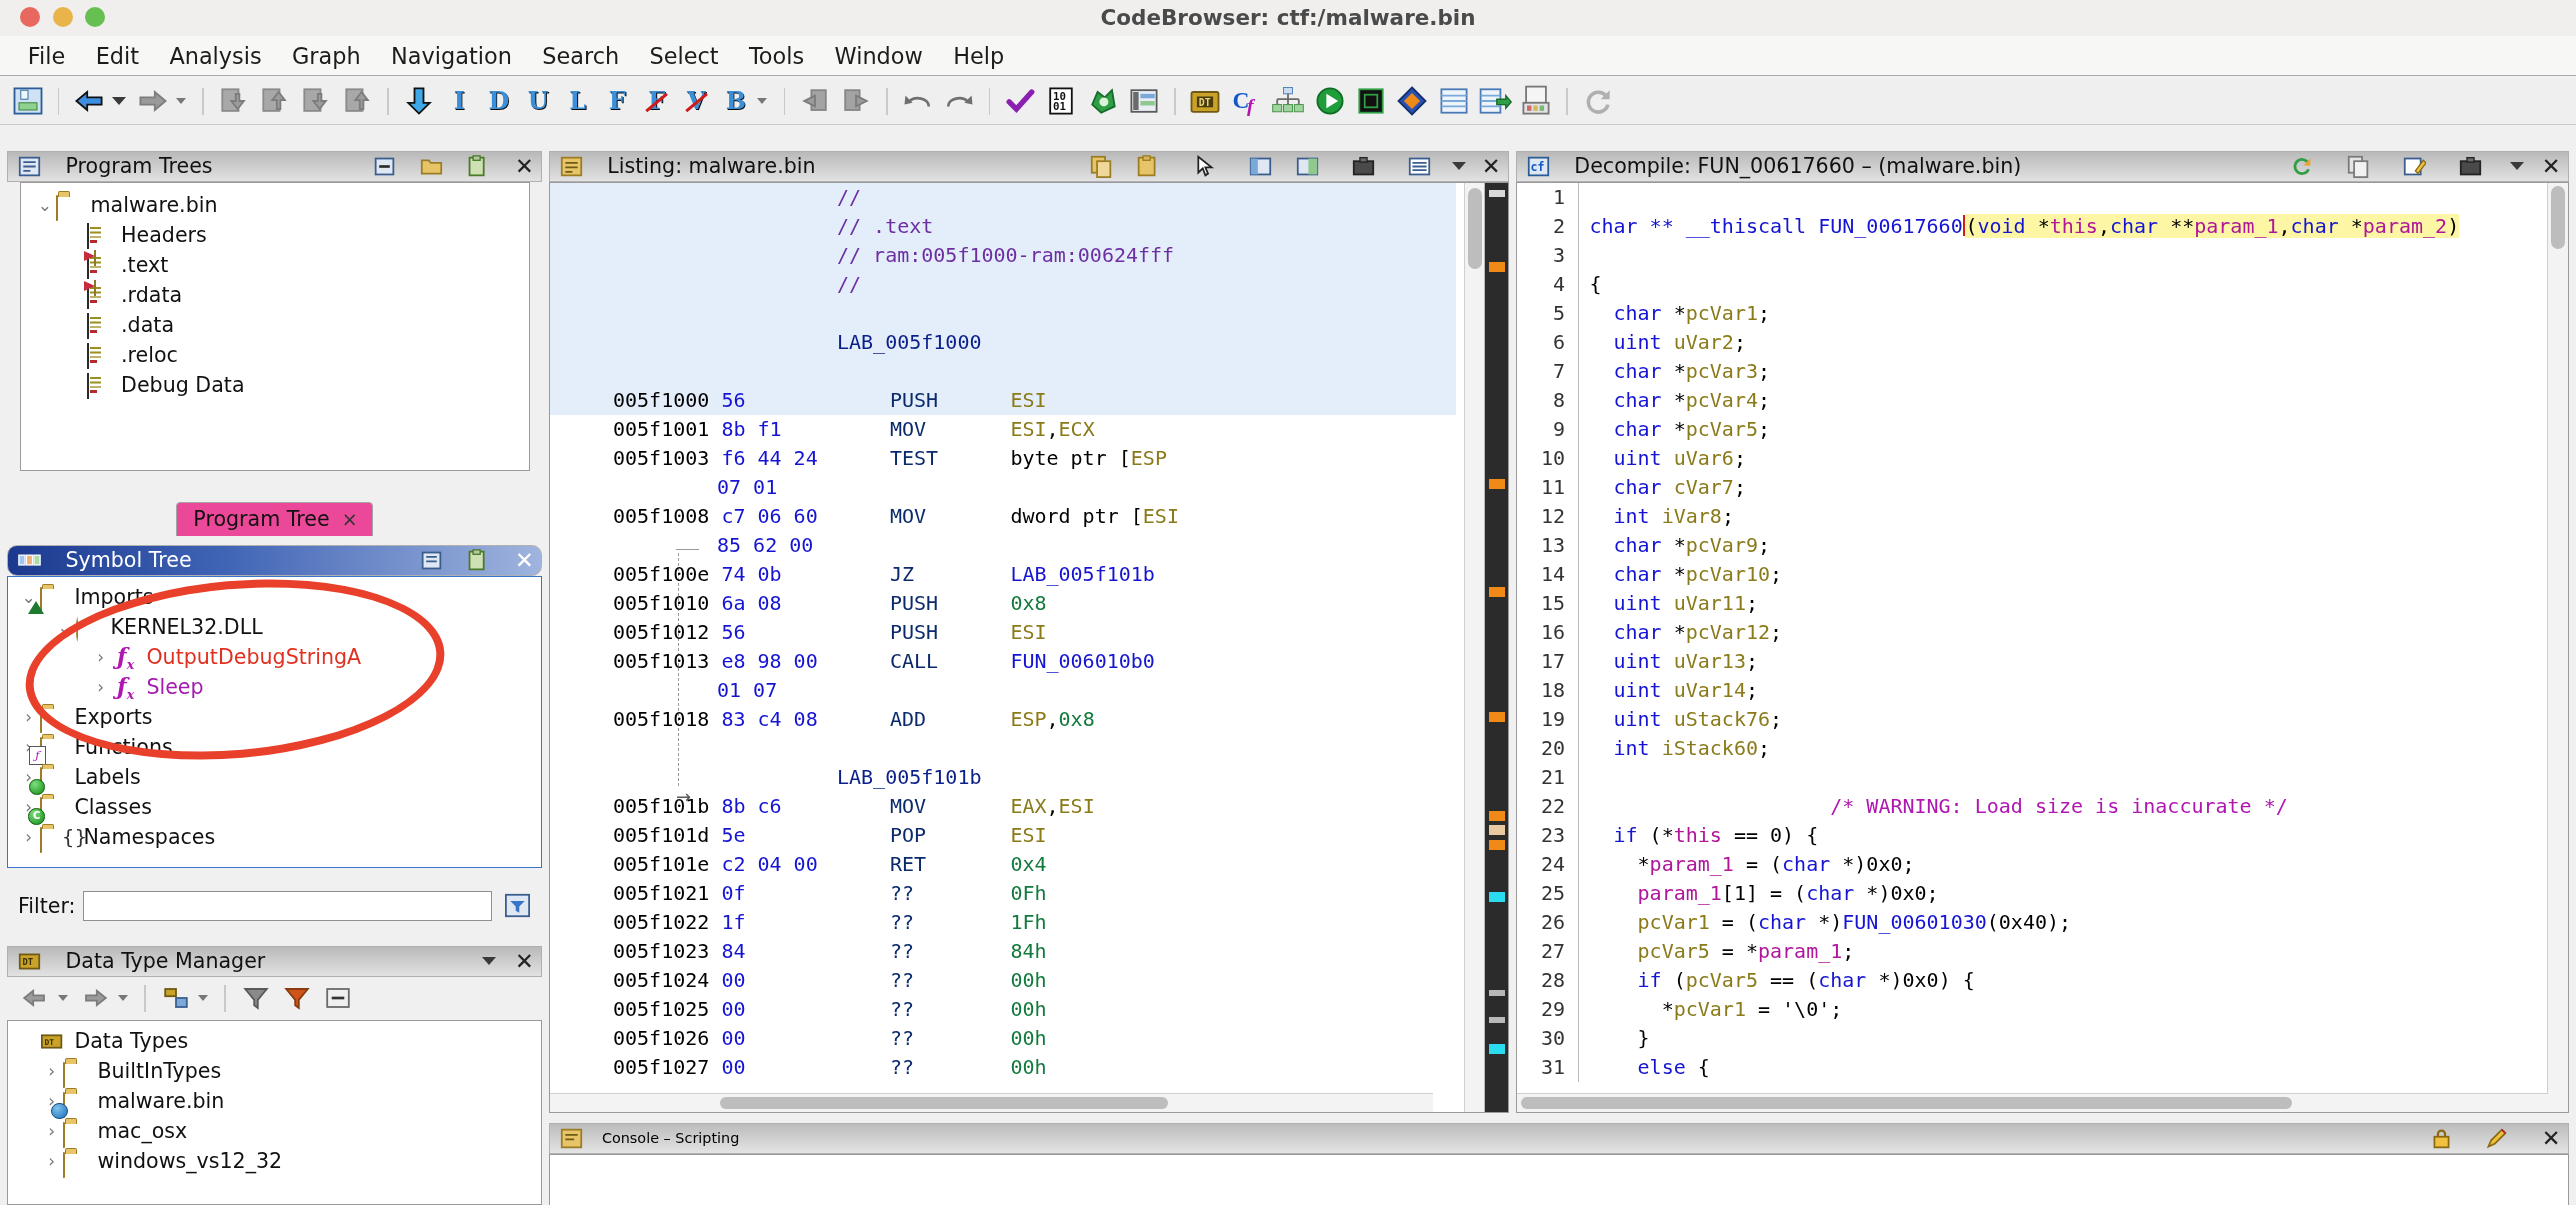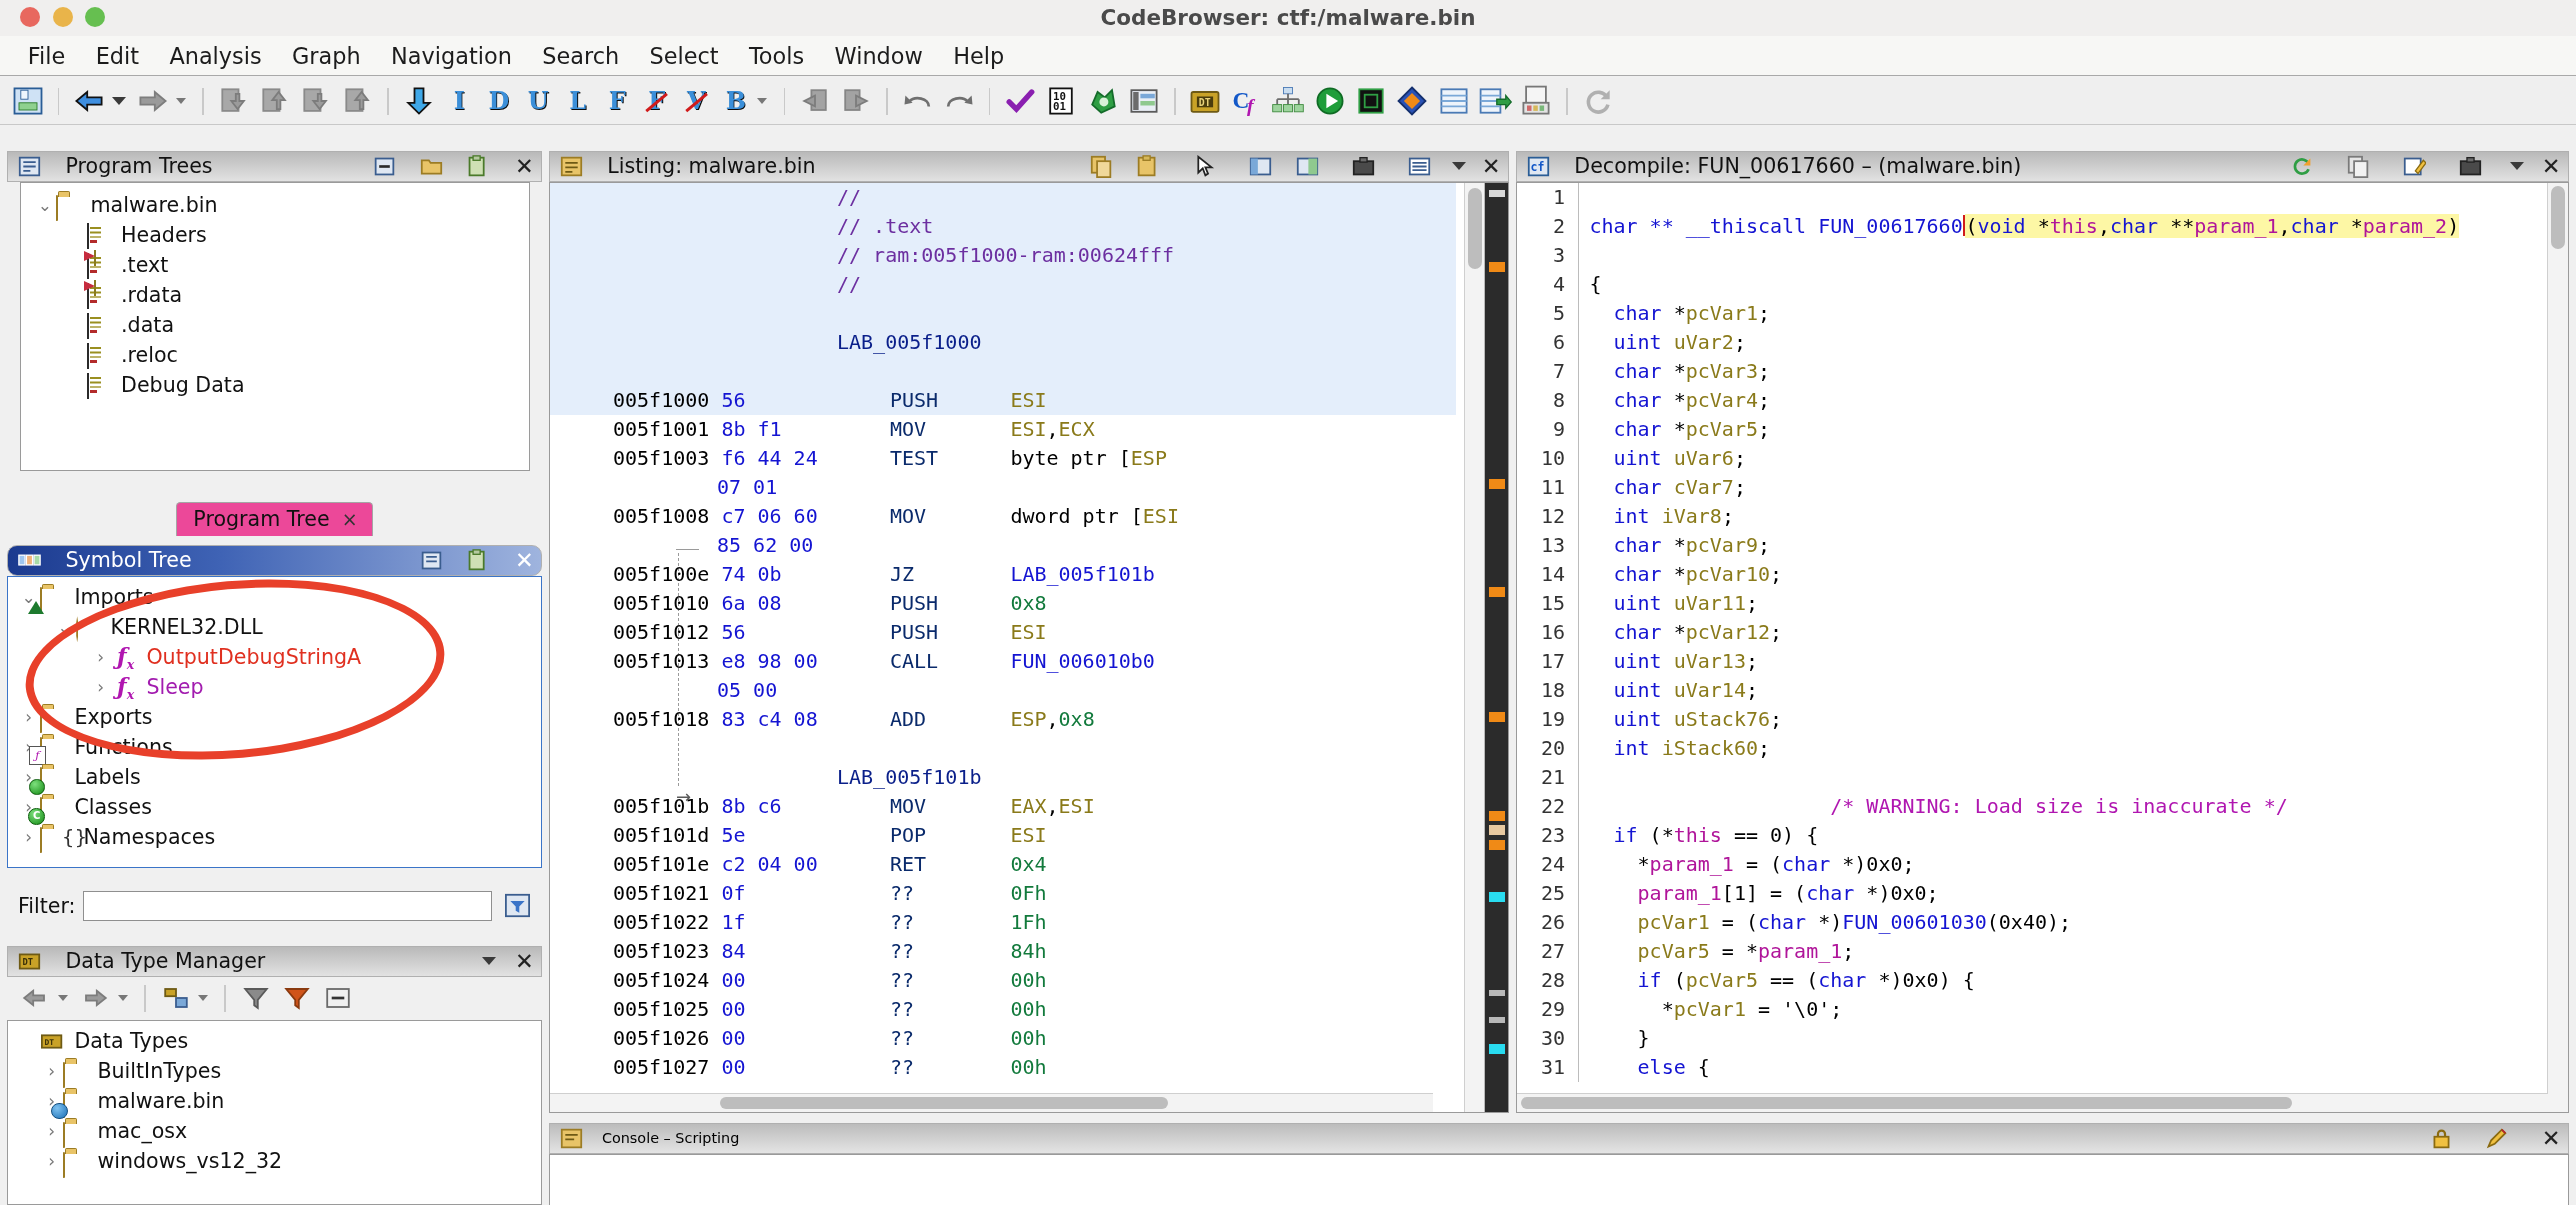--- a/index.html
+++ b/index.html
@@ -735,21 +735,21 @@
           <div class="lst-line hl"><span style="display:inline-block;width:63px"></span><span class="addr">005f1000 </span><span class="bytes">56            </span><span class="mnem">PUSH      </span><span><span class="opnd-reg">ESI</span></span></div>
           <div class="lst-line"><span style="display:inline-block;width:63px"></span><span class="addr">005f1001 </span><span class="bytes">8b f1         </span><span class="mnem">MOV       </span><span><span class="opnd-reg">ESI<span class="op">,</span>ECX</span></span></div>
           <div class="lst-line"><span style="display:inline-block;width:63px"></span><span class="addr">005f1003 </span><span class="bytes">f6 44 24      </span><span class="mnem">TEST      </span><span><span class="op">byte ptr [</span><span class="opnd-reg">ESP</span></span></div>
           <div class="lst-line"><span style="display:inline-block;width:167px"></span><span class="bytes">07 01         </span></div>
           <div class="lst-line"><span style="display:inline-block;width:63px"></span><span class="addr">005f1008 </span><span class="bytes">c7 06 60      </span><span class="mnem">MOV       </span><span><span class="op">dword ptr [</span><span class="opnd-reg">ESI</span></span></div>
           <div class="lst-line"><span style="display:inline-block;width:167px"></span><span class="bytes">85 62 00      </span></div>
           <div class="lst-line"><span style="display:inline-block;width:63px"></span><span class="addr">005f100e </span><span class="bytes">74 0b         </span><span class="mnem">JZ        </span><span><span class="opnd-lab">LAB_005f101b</span></span></div>
           <div class="lst-line"><span style="display:inline-block;width:63px"></span><span class="addr">005f1010 </span><span class="bytes">6a 08         </span><span class="mnem">PUSH      </span><span><span class="opnd-num">0x8</span></span></div>
           <div class="lst-line"><span style="display:inline-block;width:63px"></span><span class="addr">005f1012 </span><span class="bytes">56            </span><span class="mnem">PUSH      </span><span><span class="opnd-reg">ESI</span></span></div>
           <div class="lst-line"><span style="display:inline-block;width:63px"></span><span class="addr">005f1013 </span><span class="bytes">e8 98 00      </span><span class="mnem">CALL      </span><span><span class="opnd-lab">FUN_006010b0</span></span></div>
-          <div class="lst-line"><span style="display:inline-block;width:167px"></span><span class="bytes">05 00         </span></div>
+          <div class="lst-line"><span style="display:inline-block;width:167px"></span><span class="bytes">01 07         </span></div>
           <div class="lst-line"><span style="display:inline-block;width:63px"></span><span class="addr">005f1018 </span><span class="bytes">83 c4 08      </span><span class="mnem">ADD       </span><span><span class="opnd-reg">ESP</span><span class="op">,</span><span class="opnd-num">0x8</span></span></div>
           <div class="lst-line">&nbsp;</div>
           <div class="lst-line"><span style="display:inline-block;width:287px"></span><span class="lab">LAB_005f101b</span></div>
           <div class="lst-line"><span style="display:inline-block;width:63px"></span><span class="addr">005f101b </span><span class="bytes">8b c6         </span><span class="mnem">MOV       </span><span><span class="opnd-reg">EAX<span class="op">,</span>ESI</span></span></div>
           <div class="lst-line"><span style="display:inline-block;width:63px"></span><span class="addr">005f101d </span><span class="bytes">5e            </span><span class="mnem">POP       </span><span><span class="opnd-reg">ESI</span></span></div>
           <div class="lst-line"><span style="display:inline-block;width:63px"></span><span class="addr">005f101e </span><span class="bytes">c2 04 00      </span><span class="mnem">RET       </span><span><span class="opnd-num">0x4</span></span></div>
           <div class="lst-line"><span style="display:inline-block;width:63px"></span><span class="addr">005f1021 </span><span class="bytes">0f            </span><span class="mnem">??        </span><span><span class="opnd-num">0Fh</span></span></div>
           <div class="lst-line"><span style="display:inline-block;width:63px"></span><span class="addr">005f1022 </span><span class="bytes">1f            </span><span class="mnem">??        </span><span><span class="opnd-num">1Fh</span></span></div>
           <div class="lst-line"><span style="display:inline-block;width:63px"></span><span class="addr">005f1023 </span><span class="bytes">84            </span><span class="mnem">??        </span><span><span class="opnd-num">84h</span></span></div>
           <div class="lst-line"><span style="display:inline-block;width:63px"></span><span class="addr">005f1024 </span><span class="bytes">00            </span><span class="mnem">??        </span><span><span class="opnd-num">00h</span></span></div>

